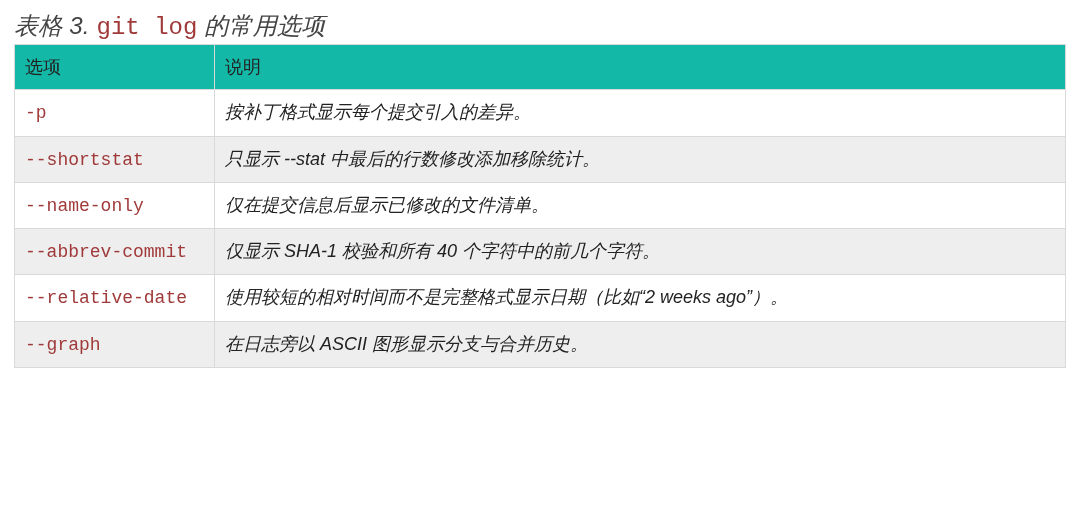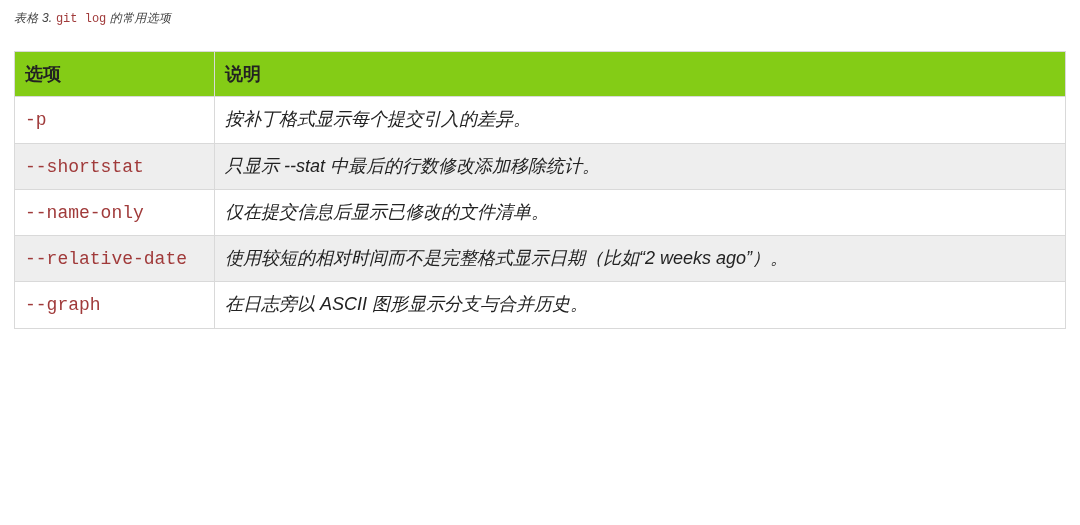--- a/index.html
+++ b/index.html
@@ -11,22 +11,22 @@
       font-family: "Helvetica Neue", Arial, "PingFang SC", "Hiragino Sans GB", "Microsoft YaHei", sans-serif;
       font-size: 18px;
       color: #333;
       background: #fff;
       padding: 10px 14px;
       width: 1080px;
     }
     .caption {
       font-style: italic;
       color: #444;
-      margin-bottom: 24px;
-      font-size: 12px;
+      margin-bottom: 2px;
+      font-size: 24px;
       letter-spacing: 0.2px;
     }
     .caption .code {
       font-family: Menlo, Consolas, "Courier New", monospace;
       font-style: normal;
       color: #a03a3a;
       letter-spacing: 0;
     }
     table {
       border-collapse: collapse;
@@ -35,23 +35,23 @@
     }
     th, td {
       text-align: left;
       padding: 10px 10px 10px 10px;
       vertical-align: top;
       border-bottom: 1px solid #d9d9d9;
       font-size: 18px;
       line-height: 1.35;
     }
     th {
-      font-weight: 700;
+      font-weight: 400;
       color: #222;
-      background: #84cc16;
+      background: #14b8a6;
     }
     th:first-child, td:first-child {
       width: 200px;
       border-right: 1px solid #d9d9d9;
     }
     tbody tr:nth-child(even) td {
       background: #eeeeee;
     }
     tbody tr:nth-child(odd) td {
       background: #fff;
@@ -87,20 +87,24 @@
       </tr>
       <tr>
         <td><span class="opt">--shortstat</span></td>
         <td class="desc"><span>只显示 --stat 中最后的行数修改添加移除统计。</span></td>
       </tr>
       <tr>
         <td><span class="opt">--name-only</span></td>
         <td class="desc"><span>仅在提交信息后显示已修改的文件清单。</span></td>
       </tr>
       <tr>
+        <td><span class="opt">--abbrev-commit</span></td>
+        <td class="desc"><span>仅显示 SHA-1 校验和所有 40 个字符中的前几个字符。</span></td>
+      </tr>
+      <tr>
         <td><span class="opt">--relative-date</span></td>
         <td class="desc"><span>使用较短的相对时间而不是完整格式显示日期（比如“2 weeks ago”）。</span></td>
       </tr>
       <tr>
         <td><span class="opt">--graph</span></td>
         <td class="desc"><span>在日志旁以 ASCII 图形显示分支与合并历史。</span></td>
       </tr>
     </tbody>
 </table>
 

